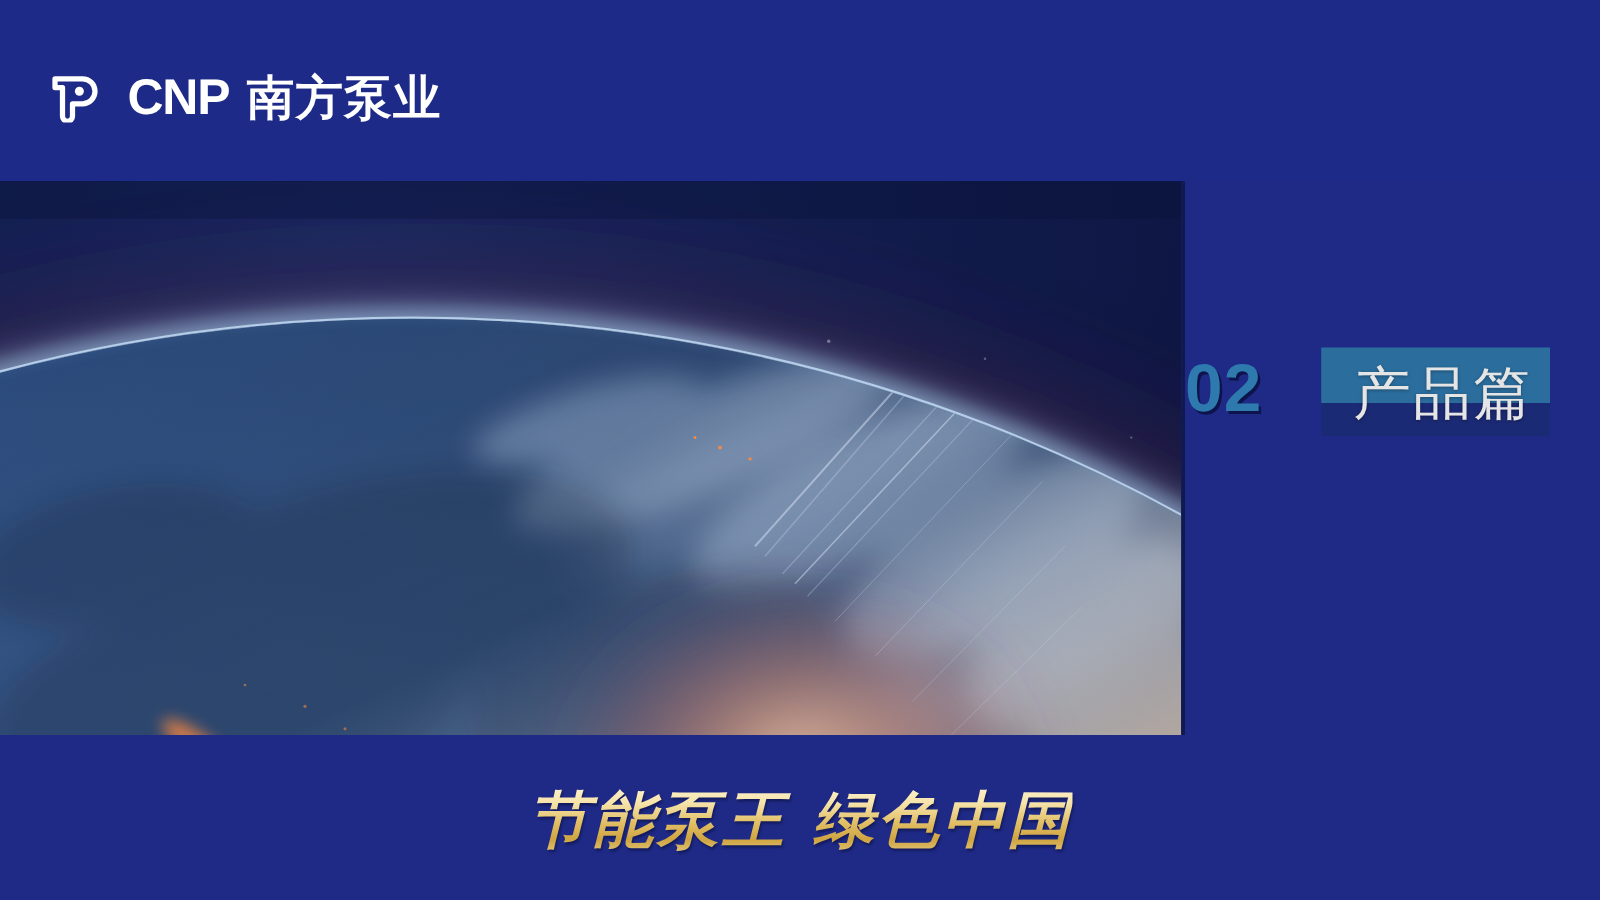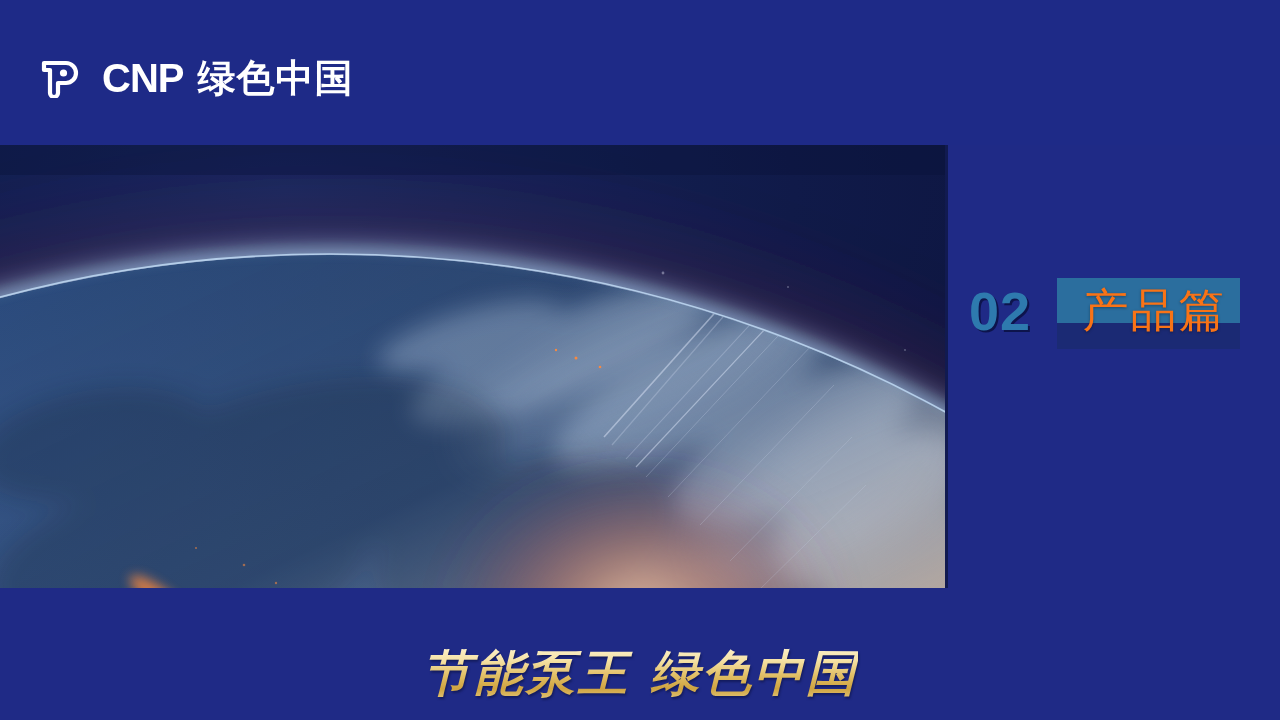--- a/index.html
+++ b/index.html
@@ -88,21 +88,21 @@
   
   .section-marker {
     position: absolute;
     left: 945px;
     top: 145px;
     width: 335px;
     height: 443px;
   }
   .section-number {
     position: absolute;
-    left: 24px;
+    left: 3px;
     top: 139px;
     font-size: 54px;
     font-weight: 700;
     color: #2e7aae;
     letter-spacing: 1px;
     line-height: 54px;
     text-shadow: 2px 2px 0 rgba(8,14,56,0.75);
     font-family: "Liberation Sans", "DejaVu Sans", sans-serif;
   }
   .section-title-box {
@@ -120,38 +120,38 @@
   }
   .section-title {
     position: absolute;
     left: 118px;
     top: 133px;
     width: 183px;
     height: 71px;
     display: flex;
     align-items: center;
     justify-content: center;
-    color: #f97316;
+    color: #e5e5e5;
     font-size: 46px;
     font-weight: 400;
     letter-spacing: 2px;
     line-height: 46px;
-    font-family: Liberation Mono, monospace;
+    font-family: Liberation Sans, sans-serif;
     text-shadow: 0 1px 3px rgba(0,0,0,0.35);
   }
 
   
   .slogan {
     position: absolute;
     left: 0;
     top: 626px;
     width: 1280px;
     height: 94px;
     display: flex;
-    align-items: center;
+    align-items: flex-start;
     justify-content: center;
   }
   .slogan-text {
     font-size: 49px;
     font-weight: 700;
     font-style: italic;
     letter-spacing: 3px;
     line-height: 60px;
     font-family: "DejaVu Serif", "Liberation Serif", serif;
     background: linear-gradient(to bottom,
@@ -173,21 +173,21 @@
 
 <div class="slide">
 
   <div class="header-bar">
     <div class="logo-lockup">
       <svg class="logo-mark" viewBox="0 0 40 40">
         <path d="M4 5 H26 A10 10 0 0 1 26 25 H18 V35 A4 4 0 0 1 10 35 V12 H4 Z" fill="none" stroke="#ffffff" stroke-width="4.2" stroke-linejoin="round"></path>
         <circle cx="23.5" cy="15" r="3.6" fill="#ffffff"></circle>
       </svg>
       <span class="logo-cnp">CNP</span>
-      <span class="logo-cn">绿色中国</span>
+      <span class="logo-cn">南方泵业</span>
     </div>
   </div>
 
   <div class="earth-panel">
     <svg width="945" height="443" viewBox="0 0 945 443">
       <defs>
         <radialGradient id="spaceBg" cx="30%" cy="10%" r="120%">
           <stop offset="0%" stop-color="#16265e"></stop>
           <stop offset="45%" stop-color="#101a49"></stop>
           <stop offset="100%" stop-color="#0a1036"></stop>

